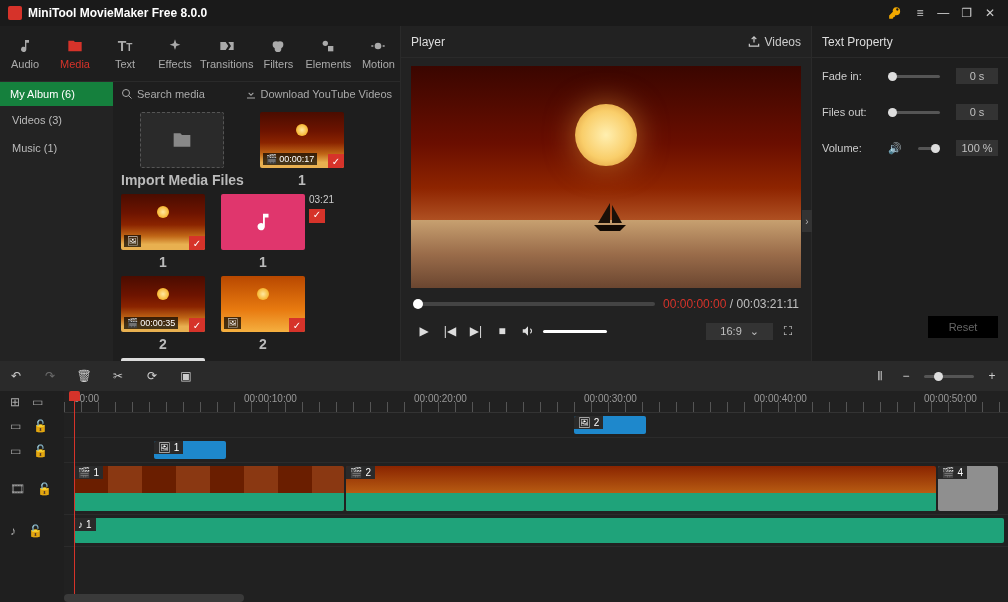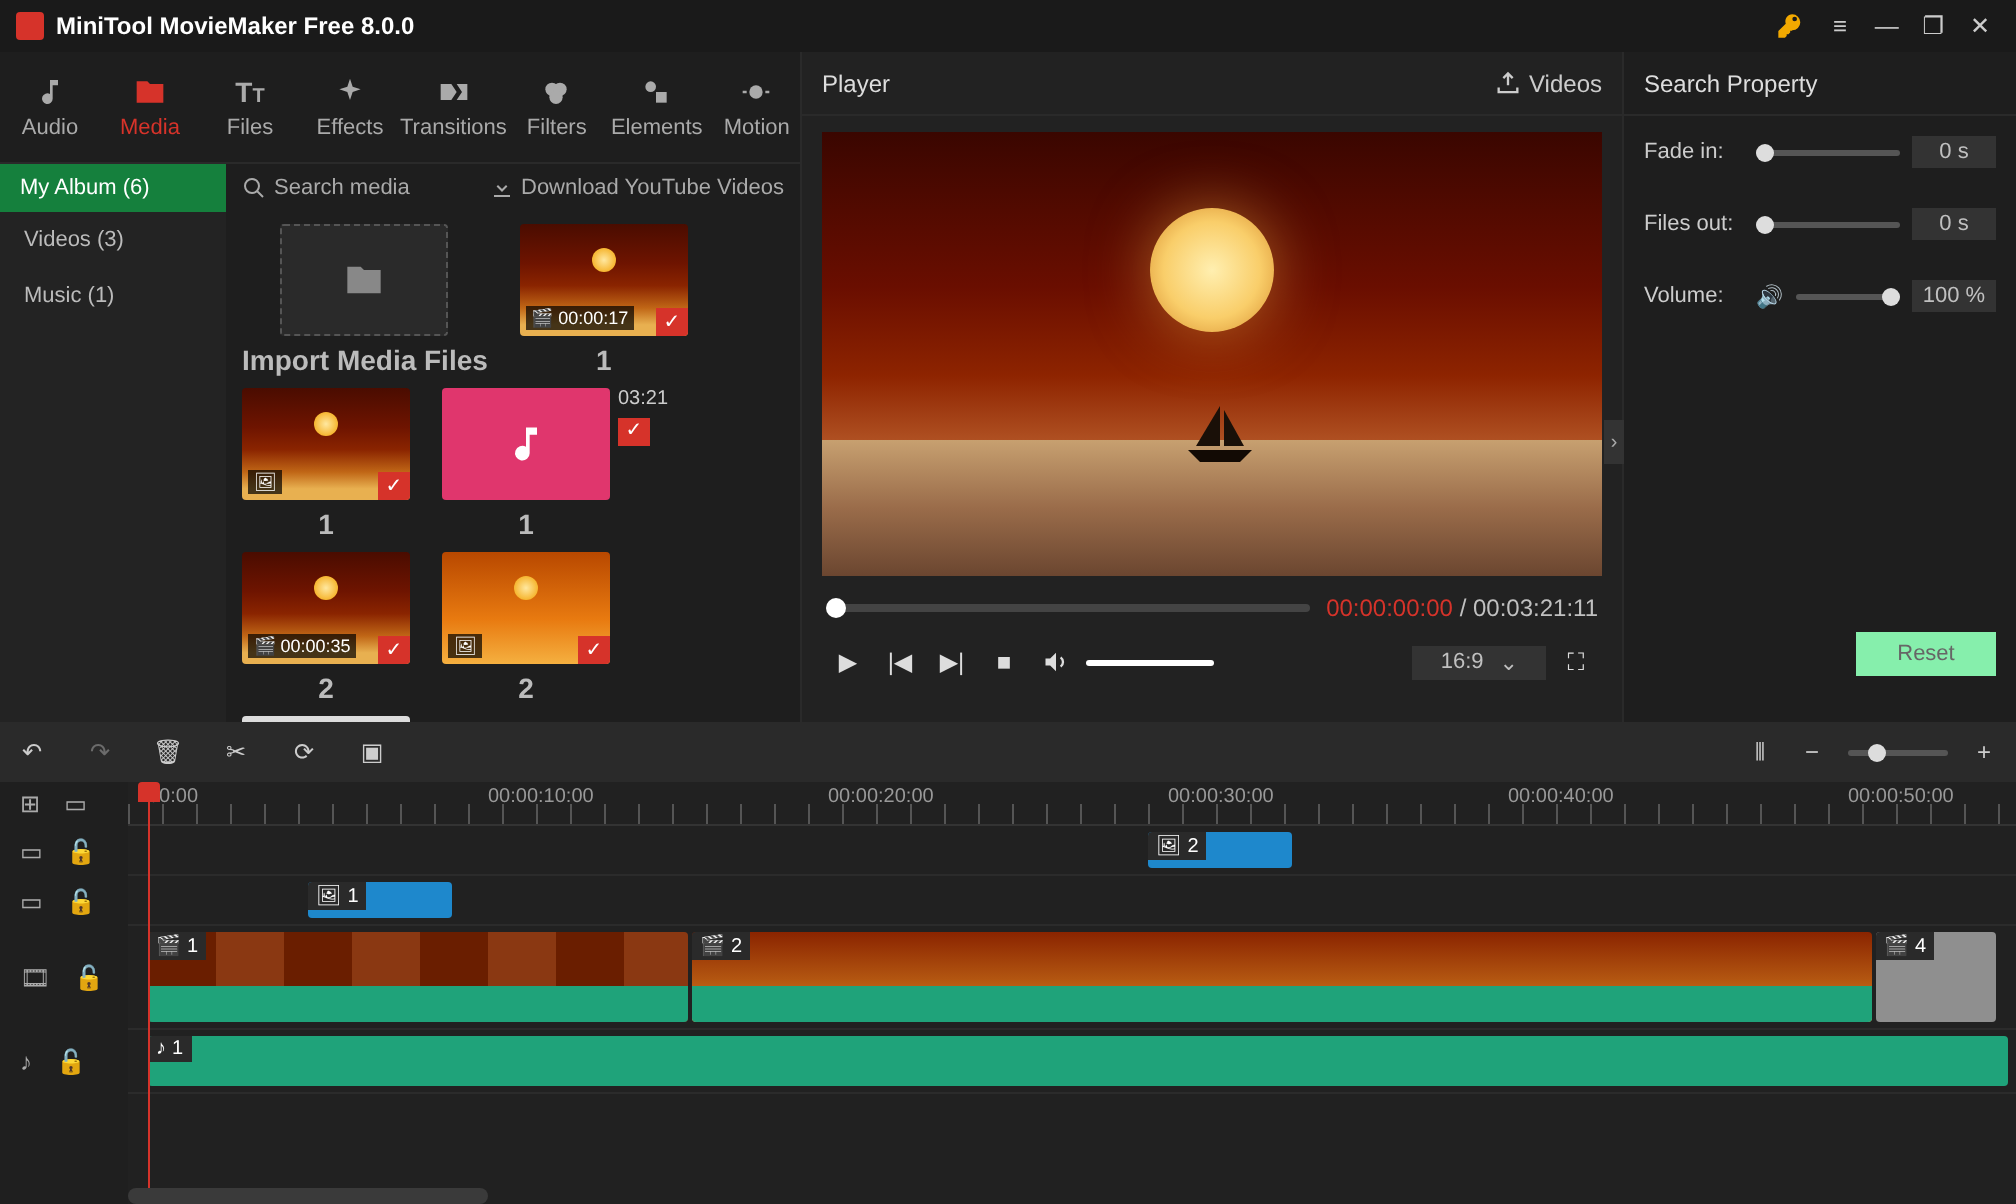--- a/index.html
+++ b/index.html
@@ -48,26 +48,26 @@
 .p-bar { flex: 1; height: 4px; background: #444; border-radius: 2px; position: relative; }
 .p-bar .dot { position: absolute; left: 0; top: -3px; width: 10px; height: 10px; background: #fff; border-radius: 50%; }
 .p-time .cur { color: #d6332a; }
 .p-controls { display: flex; align-items: center; gap: 4px; padding: 6px 12px 8px; }
 .p-controls .btn { width: 22px; height: 22px; display: flex; align-items: center; justify-content: center; color: #ddd; cursor: pointer; font-size: 12px; }
 .p-controls .vol-bar { width: 64px; height: 3px; background: #fff; border-radius: 2px; position: relative; }
 .p-controls .ratio { margin-left: auto; background: #333; padding: 2px 14px; font-size: 11px; display: flex; align-items: center; gap: 8px; cursor: pointer; }
 
 .rpanel { width: 196px; background: #1e1e1e; display: flex; flex-direction: column; }
 .rpanel-header { height: 32px; border-bottom: 1px solid #2a2a2a; display: flex; align-items: center; padding: 0 10px; color: #ddd; }
-.prop-row { display: flex; align-items: center; padding: 10px 10px; gap: 6px; font-size: 11px; }
+.prop-row { display: flex; align-items: center; padding: 10px 10px; gap: 16px; font-size: 11px; }
 .prop-row label { width: 50px; color: #ccc; }
 .prop-row .slider { flex: 1; height: 3px; background: #555; border-radius: 2px; position: relative; }
 .prop-row .slider .knob { position: absolute; top: -3px; width: 9px; height: 9px; background: #ddd; border-radius: 50%; }
 .prop-row .val { width: 42px; background: #333; text-align: center; padding: 2px 0; font-size: 11px; }
-.reset-btn { margin: 150px 10px 0 auto; width: 70px; text-align: center; padding: 5px 0; background: #86efac; color: #666; font-size: 11px; cursor: pointer; }
+.reset-btn { margin: 150px 10px 0 auto; width: 70px; text-align: center; padding: 5px 0; background: #000000; color: #666; font-size: 11px; cursor: pointer; }
 .rcollapse { position: absolute; right:196px; top: 210px; width: 10px; height: 22px; background:#333; color:#aaa; display:flex; align-items:center; justify-content:center; font-size:10px; cursor:pointer; }
 
 .timeline { height: 241px; background: #1a1a1a; display: flex; flex-direction: column; }
 .tl-tools { height: 30px; background: #2a2a2a; display: flex; align-items: center; padding: 0 8px; gap: 18px; }
 .tl-tools .tbtn { color: #ccc; cursor: pointer; width: 16px; text-align: center; }
 .tl-tools .right-tools { margin-left: auto; display: flex; align-items: center; gap: 10px; }
 .zoom-bar { width: 50px; height: 3px; background: #555; border-radius: 2px; position: relative; }
 .zoom-bar .knob { position: absolute; left: 20%; top: -3px; width: 9px; height: 9px; background: #ddd; border-radius: 50%; }
 .tl-body { flex: 1; display: flex; overflow: hidden; }
 .tl-gutter { width: 64px; background: #1f1f1f; display: flex; flex-direction: column; }
@@ -122,21 +122,21 @@
         <span>Audio</span>
       </div>
       <div class="tool-tab active">
         <svg width="18" height="16" viewBox="0 0 24 24" fill="#d6332a">
             <path d="M10 4H2v16h20V6H12z"></path>
           </svg>
         <span>Media</span>
       </div>
       <div class="tool-tab">
         <span style="font-size:14px;font-weight:bold">T<span style="font-size:10px">T</span></span>
-        <span>Files</span>
+        <span>Text</span>
       </div>
       <div class="tool-tab">
         <svg width="16" height="16" viewBox="0 0 24 24" fill="#aaa">
             <path d="M12 2l2 6 6 2-6 2-2 6-2-6-6-2 6-2z"></path>
           </svg>
         <span>Effects</span>
       </div>
       <div class="tool-tab">
         <svg width="18" height="16" viewBox="0 0 24 24" fill="#aaa">
             <path d="M2 6h8l4 6-4 6H2zM14 6h8v12h-8l4-6z"></path>
@@ -316,21 +316,21 @@
       <div class="vol-bar"></div>
       <div class="ratio">
         <span>16:9</span>
         <span>⌄</span>
       </div>
       <div class="btn">⛶</div>
     </div>
   </div>
 
   <div class="rpanel">
-    <div class="rpanel-header">Search Property</div>
+    <div class="rpanel-header">Text Property</div>
     <div class="prop-row">
       <label>Fade in:</label>
       <div class="slider">
           <div class="knob" style="left:0"></div>
         </div>
       <div class="val">0 s</div>
     </div>
     <div class="prop-row">
       <label>Files out:</label>
       <div class="slider">

